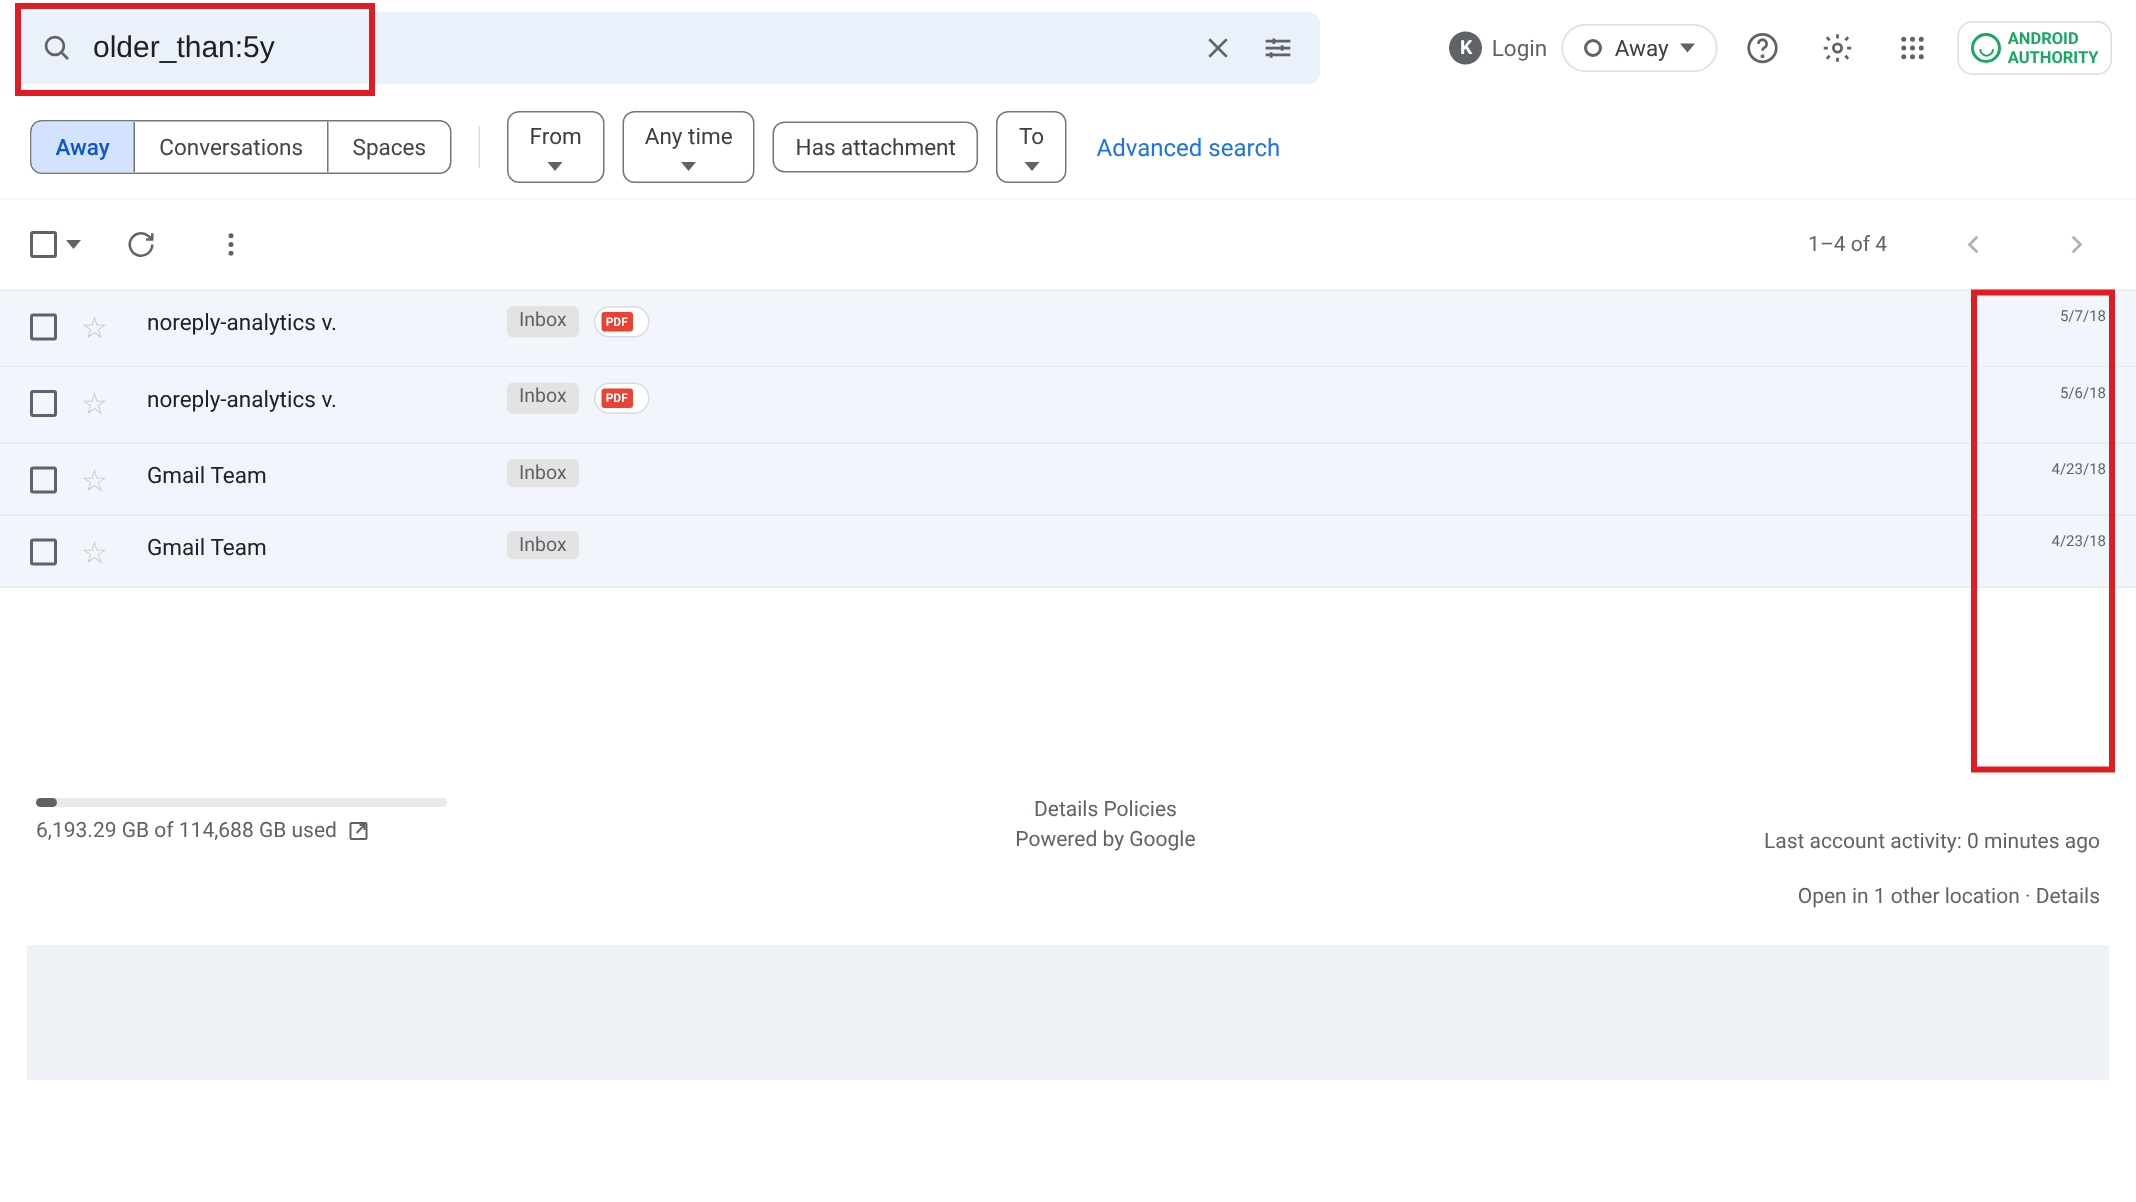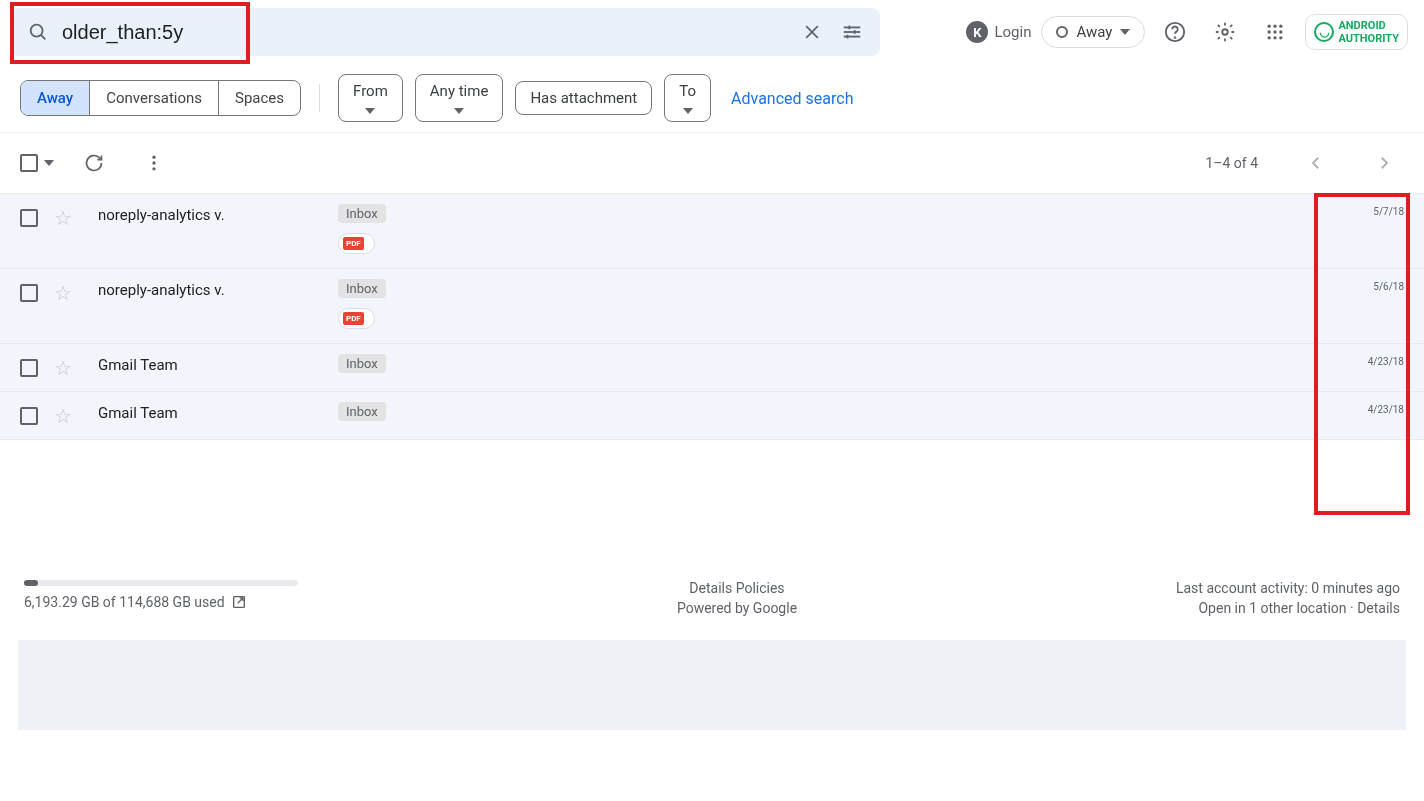--- a/index.html
+++ b/index.html
@@ -39,40 +39,40 @@
   .toolbar-right { margin-left: auto; display: flex; align-items: center; gap: 8px; color: #5f6368; font-size: 14px; }
   .page-info { margin-right: 10px; }
 
   
   .email-list { border-top: 1px solid #e8eaed; }
   .email-row { display: flex; align-items: flex-start; padding: 10px 20px 10px 20px; border-bottom: 1px solid #e8eaed; background: #f2f6fc; position: relative; min-height: 48px; }
   .email-row.tall { padding-bottom: 14px; }
   .row-controls { display: flex; align-items: center; gap: 16px; width: 78px; padding-top: 2px; }
   .star { color: #c4c7c5; font-size: 20px; cursor: pointer; }
   .sender { width: 240px; font-size: 15px; color: #202124; padding-top: 2px; }
-  .content-col { flex: 1; display: flex; flex-direction: column; gap: 10px; }
+  .content-col { flex: 1; display: flex; flex-direction: row; gap: 10px; }
   .label-inbox { display: inline-block; background: #e3e3e3; color: #5f6368; font-size: 13px; padding: 2px 8px; border-radius: 4px; width: fit-content; }
   .attachment-chip { display: flex; align-items: flex-end; gap: 6px; border: 1px solid #dadce0; border-radius: 14px; padding: 3px 10px 3px 4px; width: fit-content; background: #fff; }
   .pdf-badge { background: #ea4335; color: #fff; font-size: 8px; font-weight: bold; padding: 2px 3px; border-radius: 2px; }
   .date { font-size: 10px; color: #5f6368; padding-top: 2px; white-space: nowrap; margin-left: 20px; }
 
   
   .list-wrap { position: relative; }
   .red-box-dates { position: absolute; right: 14px; top: 0; width: 96px; height: 322px; border: 4px solid #e11b22; pointer-events: none; }
 
   
   .footer { display: flex; justify-content: space-between; padding: 20px 24px 10px; color: #5f6368; font-size: 14px; margin-top: 120px; }
   .footer-left { display:flex; flex-direction:column; gap:8px; }
   .storage-bar { width: 274px; height: 6px; background: #e8eaed; border-radius: 3px; position: relative; }
   .storage-fill { position: absolute; left:0; top:0; height:6px; width:14px; background:#5f6368; border-radius:3px; }
   .storage-text { display:flex; align-items:flex-start; gap:6px; }
   .footer-center { text-align: center; }
   .footer-center div { margin-bottom: 4px; }
   .footer-right { text-align: right; }
-  .footer-right div { margin-bottom: 4px; }
+  .footer-right div { margin-bottom: 4px; margin-top: 21px; }
   .footer a { color: #5f6368; text-decoration: none; }
 
   .bottom-strip { height: 90px; background: #eef1f6; margin: 10px 18px 0; }
 
   svg { display: block; }
   .tri-down { width: 0; height: 0; border-left: 5px solid transparent; border-right: 5px solid transparent; border-top: 6px solid #5f6368; }
 </style>
 </head>
 <body>
 

